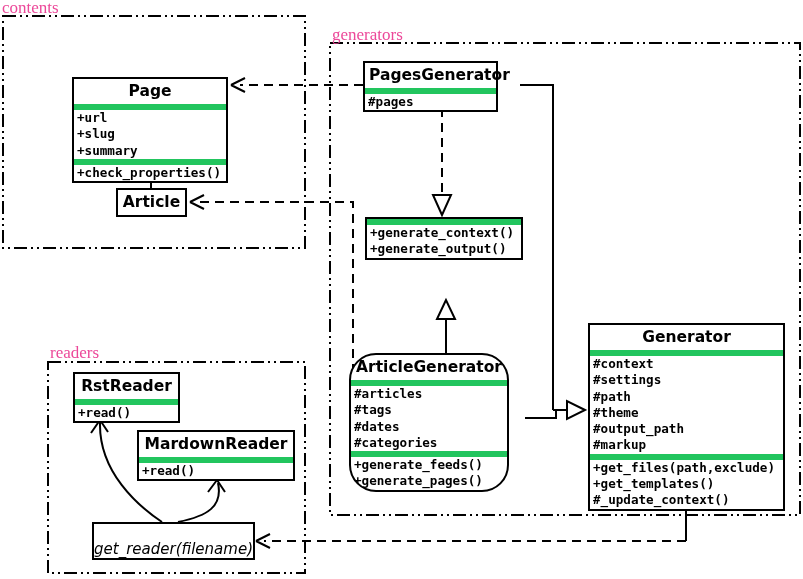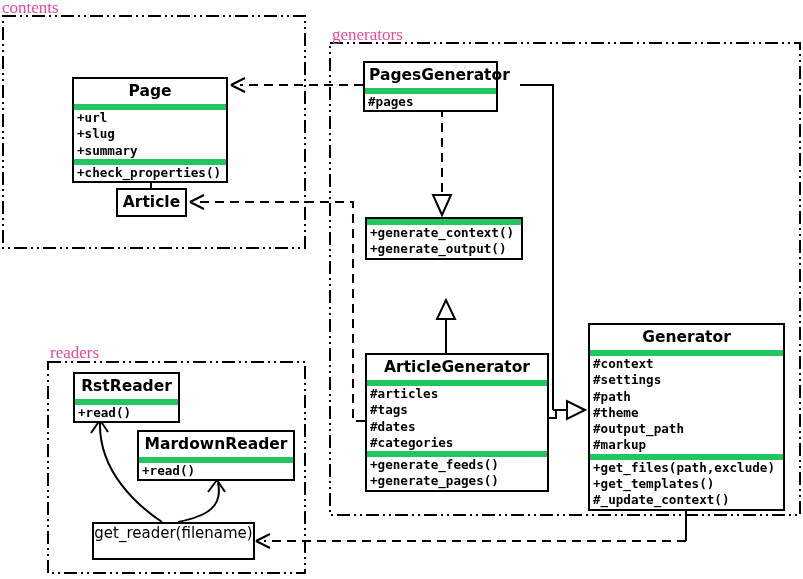--- a/index.html
+++ b/index.html
@@ -24,22 +24,22 @@
     font-family:"DejaVu Sans Mono",monospace;font-weight:normal;
     font-size:12.6px;line-height:15px;text-align:center;white-space:nowrap;
   }
   .uml-sect{
     border-top:6px solid #22c55e;padding:0 3px;
     font-family:"DejaVu Sans Mono",monospace;font-size:12.6px;
     line-height:16.3px;white-space:nowrap;font-weight:bold;
   }
   .plain-box{
     position:absolute;background:#ffffff;border:2px solid #000;
-    box-sizing:border-box;display:flex;align-items:flex-start;justify-content:center;
-    font-size:15px;white-space:nowrap;
+    box-sizing:border-box;display:flex;align-items:flex-end;justify-content:center;
+    font-size:15px;white-space:nowrap;font-style:italic;
   }
 </style>
 </head>
 <body>
 
 <div class="stage">
 
   <svg class="wires" viewBox="0 0 803 579" fill="none" stroke="#000" stroke-width="2">
 
     <rect x="3" y="16" width="302" height="232" stroke-dasharray="13 4 2 4 2 4"></rect>
@@ -104,21 +104,21 @@
     </div>
   </div>
 
   <div class="uml-class" style="left:365px;top:217px;width:158px;">
     <div class="uml-sect">
       <div>+generate_context()</div>
       <div>+generate_output()</div>
     </div>
   </div>
 
-  <div class="uml-class" style="left:365px;top:353px;width:184px;">
+  <div class="uml-class" style="left:349px;top:353px;width:160px;border-radius:27px;">
     <div class="uml-title">ArticleGenerator</div>
     <div class="uml-sect">
       <div>#articles</div>
       <div>#tags</div>
       <div>#dates</div>
       <div>#categories</div>
     </div>
     <div class="uml-sect">
       <div>+generate_feeds()</div>
       <div>+generate_pages()</div>

